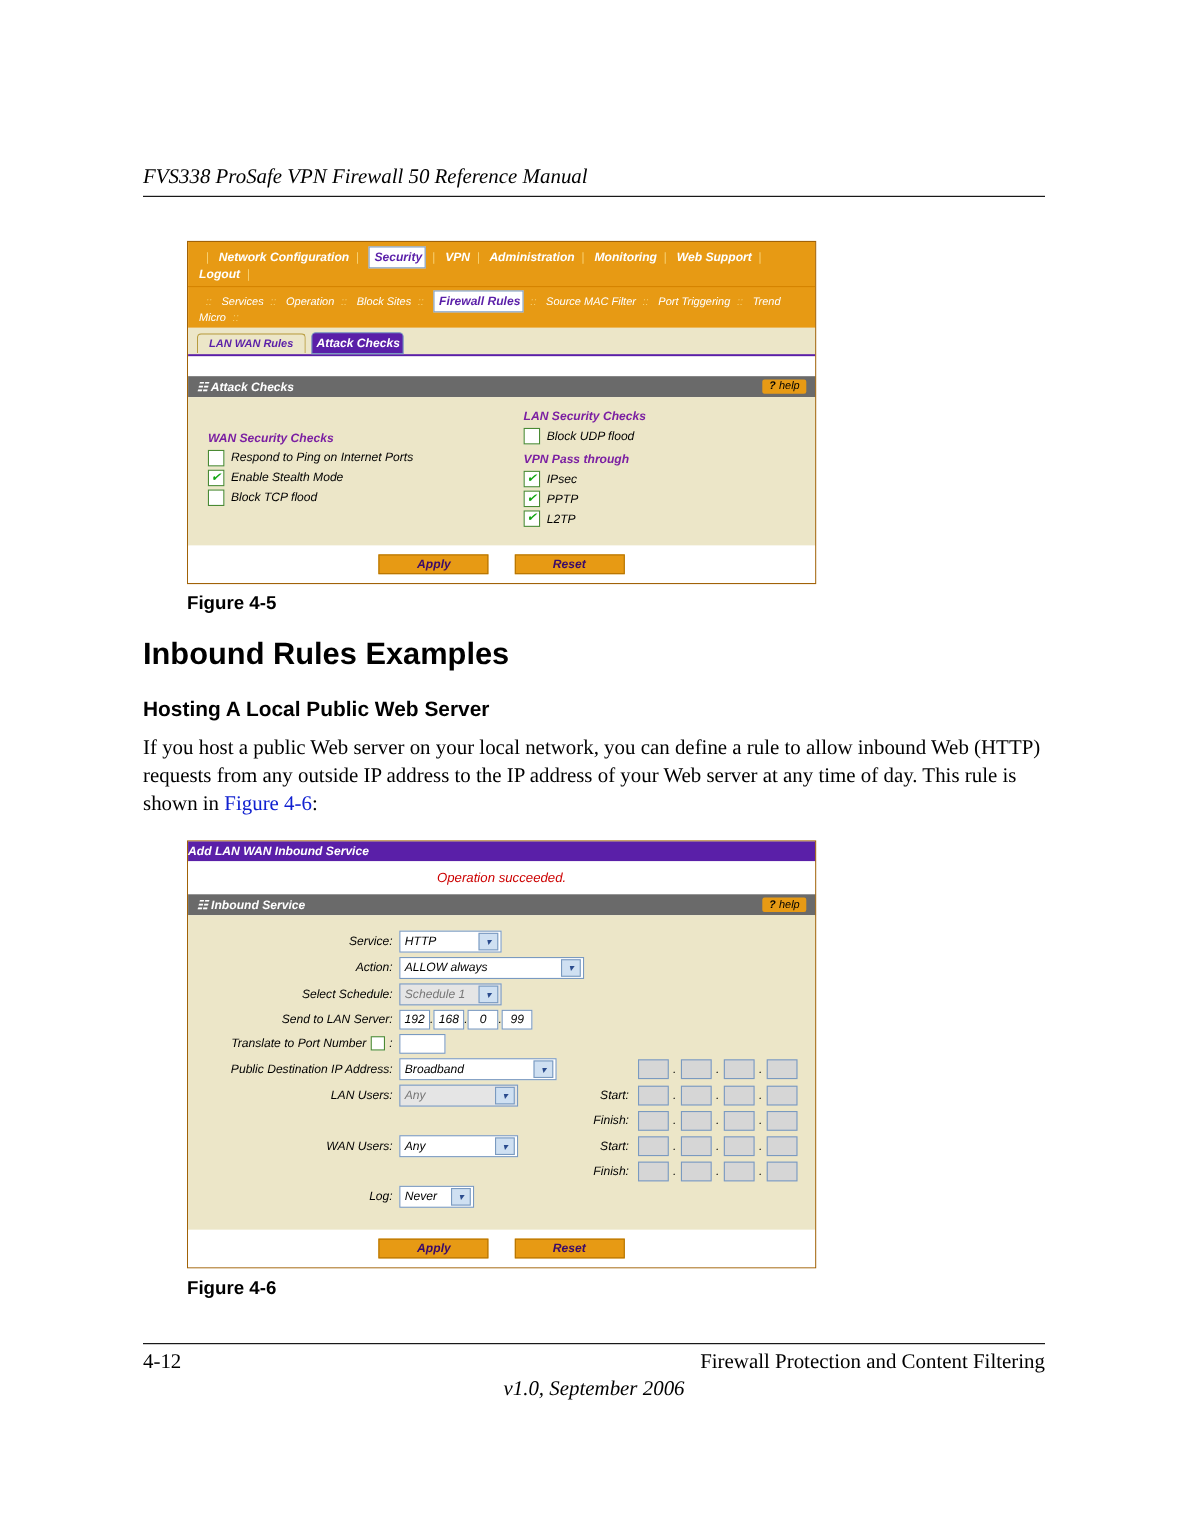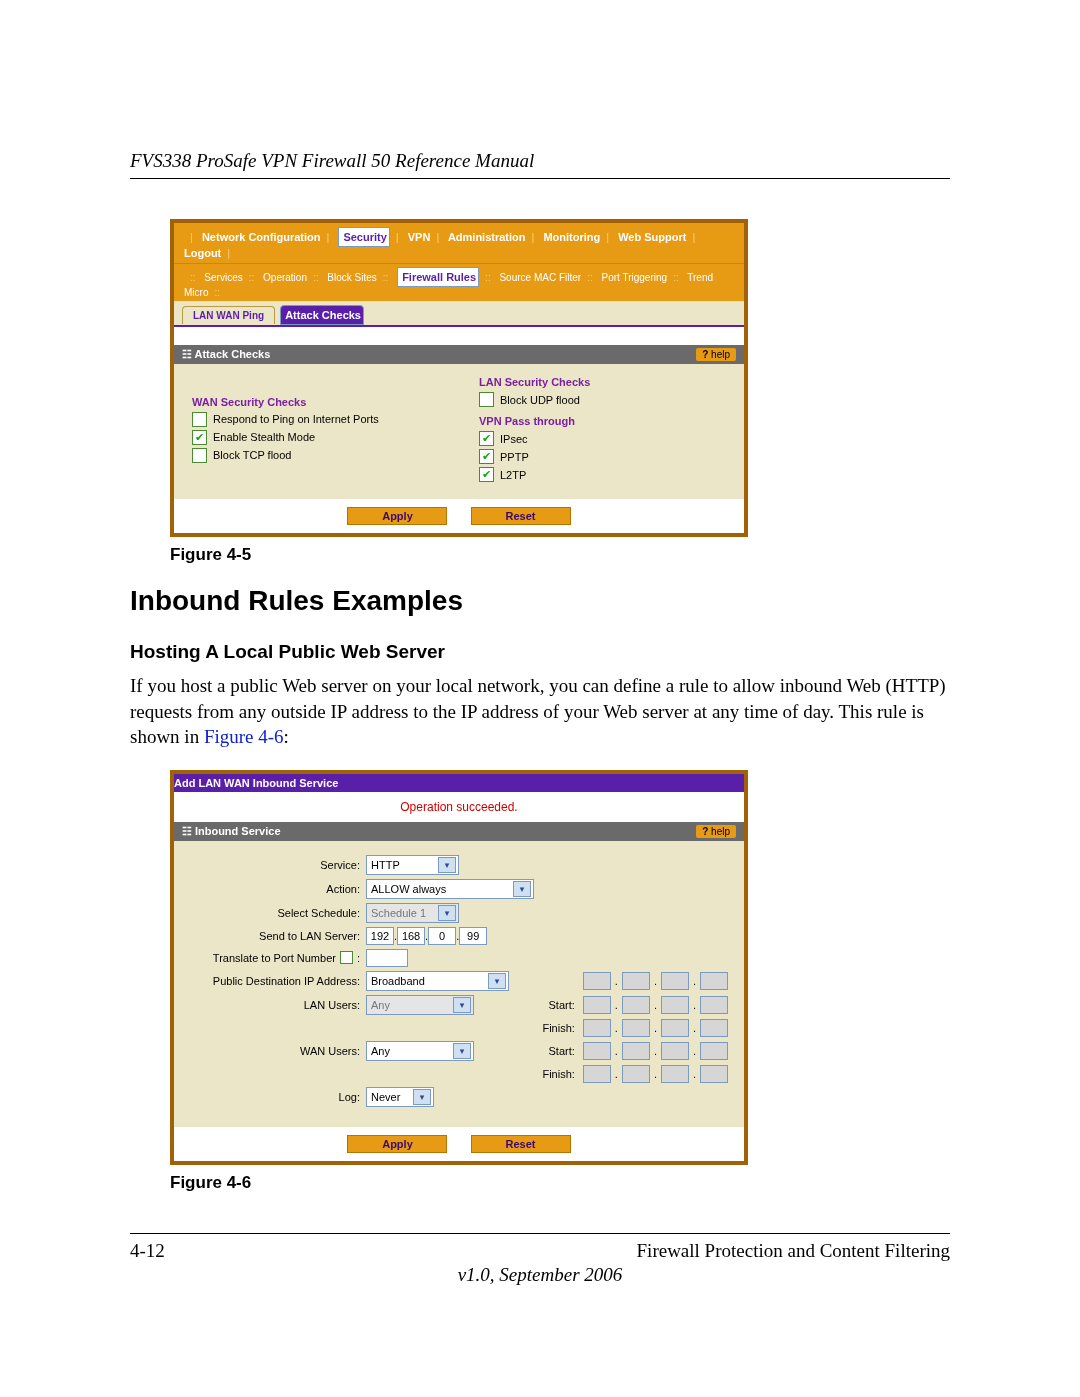--- a/index.html
+++ b/index.html
@@ -57,24 +57,25 @@
   }
   .page-version{
     text-align:center;
     font-style:italic;
     font-size:19px;
     margin-top:2px;
   }
 
   
   .shot{
-    border:4px solid #a16207;
+    border:1px solid #a16207;
     margin:0 0 8px 40px;
     font-family:Verdana,Arial,sans-serif;
     font-size:11px;
+    font-style:italic;
   }
   
   .nav1{
     background:#e79a14;
     color:#fff;
     padding:4px 10px;
     font-weight:bold;
   }
   .nav1 span{color:#fff;}
   .nav1 .sep,.nav2 .sep{color:#f7d070;padding:0 6px;font-weight:normal;}
@@ -197,21 +198,21 @@
       <span>Services</span><span class="sep">::</span>
       <span>Operation</span><span class="sep">::</span>
       <span>Block Sites</span><span class="sep">::</span>
       <span class="sel">Firewall Rules</span><span class="sep">::</span>
       <span>Source MAC Filter</span><span class="sep">::</span>
       <span>Port Triggering</span><span class="sep">::</span>
       <span>Trend Micro</span><span class="sep">::</span>
     </div>
 
     <div class="tab-row">
-      <span class="tab">LAN WAN Ping</span>
+      <span class="tab">LAN WAN Rules</span>
       <span class="tab sel">Attack Checks</span>
     </div>
     <div class="panel-gap"></div>
 
     <div class="panel-title">
       <span>☷ <span>Attack Checks</span></span>
       <span class="help-pill">help</span>
     </div>
 
     <div class="panel-body">

